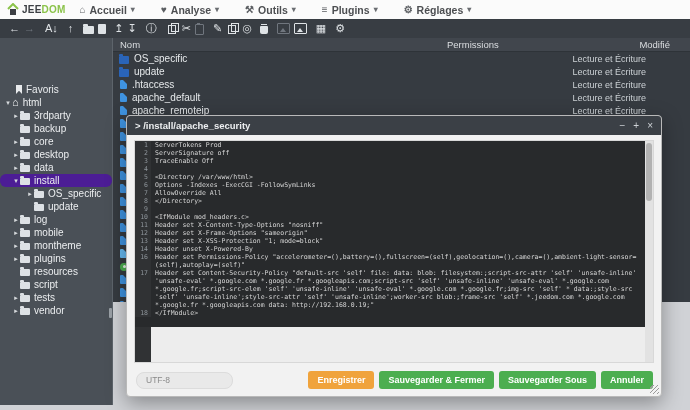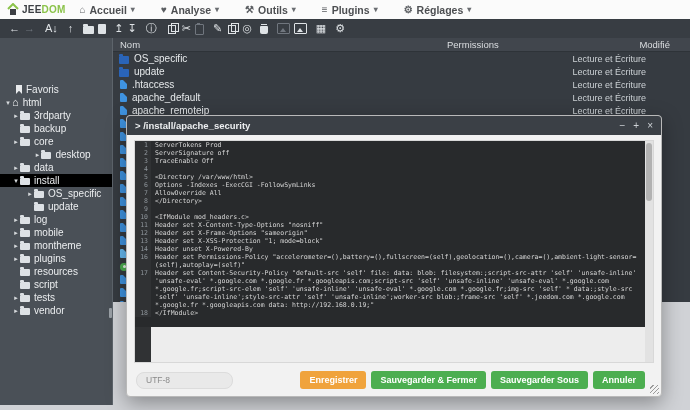--- a/index.html
+++ b/index.html
@@ -35,21 +35,21 @@
   .i-trash{width:8px;height:8px;background:currentColor;border-radius:1px 1px 2px 2px;position:relative;margin-top:3px;}
   .i-trash::before{content:"";position:absolute;top:-2px;left:1px;width:6px;height:1px;background:currentColor;}
   .i-img{width:11px;height:9px;border:1px solid currentColor;border-radius:1px;position:relative;}
   .i-img::before{content:"";position:absolute;left:2px;bottom:1px;border-left:3px solid transparent;border-right:3px solid transparent;border-bottom:4px solid currentColor;}
 
   
   .sidebar{position:absolute;left:0;top:38px;width:113px;height:367px;background:#4a5057;
            border-right:1px solid #5d646b;box-sizing:border-box;overflow:hidden;z-index:1;}
   .tree{padding-top:2px;}
   .titem{height:13px;display:flex;align-items:center;color:#eceef0;font-size:10px;cursor:pointer;white-space:nowrap;}
-  .titem.selected{background:#000000;}
+  .titem.selected{background:#4c1d95;border-radius:6px;}
   .tcaret{width:8px;font-size:7px;color:#d7dadd;text-align:center;flex:0 0 8px;}
   .tico{margin-right:4px;display:inline-block;}
   .i-folder{width:10px;height:7px;background:#dde1e5;border-radius:1px;position:relative;margin-top:2px;}
   .i-folder::before{content:"";position:absolute;top:-2px;left:0;width:4px;height:2px;background:#dde1e5;border-radius:1px 1px 0 0;}
   .i-bookmark{width:6px;height:9px;background:#e8eaec;clip-path:polygon(0 0,100% 0,100% 100%,50% 65%,0 100%);}
   .i-home::before{content:"⌂";color:#e8eaec;font-size:11px;line-height:9px;display:block;}
   .side-grip{position:absolute;left:109px;top:308px;width:3px;height:10px;background:#9aa0a6;border-radius:1px;z-index:2;cursor:ew-resize;}
 
   
   .cwd{position:absolute;left:113px;top:38px;width:577px;height:264px;background:#363b41;overflow:hidden;z-index:1;}
@@ -84,21 +84,21 @@
   .gutter-strip{position:absolute;left:0;top:0;bottom:0;width:16px;background:#303234;}
   .code-dark{position:absolute;left:0;top:0;right:8px;height:186px;background:#282a2c;overflow:hidden;z-index:1;}
   .cl{display:flex;}
   .ln{flex:0 0 13px;text-align:right;padding-right:3px;color:#8f969c;background:#303234;
       font-family:"DejaVu Sans Mono",monospace;font-size:6.5px;line-height:8px;}
   .ct{flex:1;color:#d6d6d6;font-family:"DejaVu Sans Mono",monospace;font-size:6.5px;line-height:8px;
       white-space:pre-wrap;word-break:break-word;padding-left:4px;min-height:8px;}
   .sb{position:absolute;right:0;top:0;bottom:0;width:8px;background:#e2e2e2;z-index:2;cursor:pointer;}
   .sb-thumb{position:absolute;top:2px;left:1px;width:6px;height:58px;background:#b2b2b2;border-radius:3px;}
 
-  .dlg-footer{position:absolute;left:9px;right:16px;bottom:6px;height:20px;display:flex;align-items:center;}
+  .dlg-footer{position:absolute;left:9px;right:8px;bottom:6px;height:20px;display:flex;align-items:center;}
   .enc{width:86px;height:15px;border-radius:8px;background:#e9e9e9;border:1px solid #dcdcdc;
        color:#8a8a8a;font-size:8.5px;line-height:15px;padding-left:9px;cursor:pointer;}
   .btns{margin-left:auto;display:flex;}
   .dbtn{height:18px;padding:0 9px;border:none;border-radius:3px;color:#fff;font-family:"Liberation Sans",sans-serif;
         font-weight:bold;font-size:9px;margin-left:5px;cursor:pointer;}
   .dbtn.orange{background:var(--orange);}
   .dbtn.green{background:var(--green);}
   .grip{position:absolute;right:2px;bottom:2px;width:9px;height:9px;cursor:nwse-resize;
         background:repeating-linear-gradient(135deg,transparent 0 2px,#9a9a9a 2px 3px);}
 </style>
@@ -250,21 +250,21 @@
         <div class="titem" style="padding-left: 12px;">
           <span class="tcaret"></span>
           <span class="tico i-folder"></span>
           <span>backup</span>
         </div>
         <div class="titem" style="padding-left: 12px;">
           <span class="tcaret">▸</span>
           <span class="tico i-folder"></span>
           <span>core</span>
         </div>
-        <div class="titem" style="padding-left: 12px; justify-content: center;">
+        <div class="titem" style="padding-left: 12px;">
           <span class="tcaret">▸</span>
           <span class="tico i-folder"></span>
           <span>desktop</span>
         </div>
         <div class="titem" style="padding-left: 12px;">
           <span class="tcaret">▸</span>
           <span class="tico i-folder"></span>
           <span>data</span>
         </div>
         <div class="titem selected" style="padding-left: 12px;">

